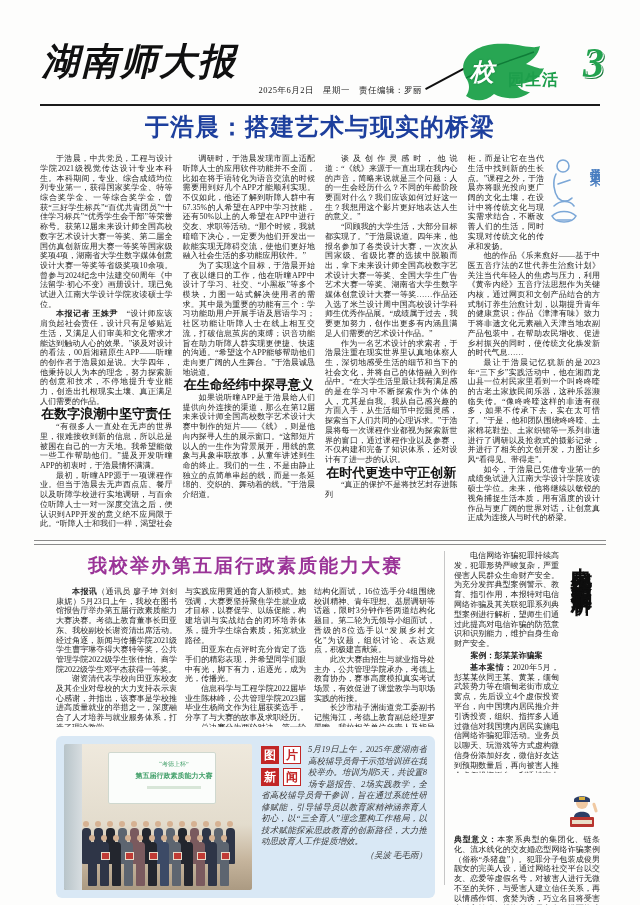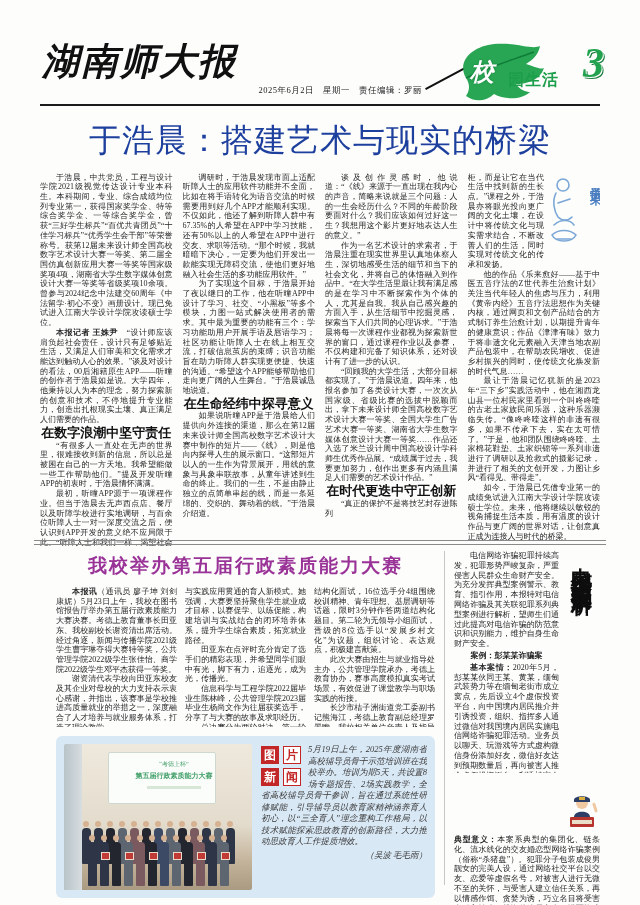--- a/index.html
+++ b/index.html
@@ -12,21 +12,21 @@
   .dateline{position:absolute;right:178px;bottom:7px;font-size:8.5px;color:#1a1a1a;letter-spacing:.5px;white-space:nowrap;}
   .badge{position:absolute;right:-6px;top:-10px;width:170px;height:66px;}
   .leaf-svg{position:absolute;left:0;top:0;}
   .badge-rest{position:absolute;left:72px;top:30px;font-size:16px;font-weight:bold;color:#1d9e4b;letter-spacing:1px;font-family:"Liberation Sans","DejaVu Sans",sans-serif;}
   .badge-first{position:absolute;left:34px;top:16px;font-size:24px;font-weight:bold;color:#ffffff;font-style:italic;text-shadow:0 0 2px #0f7c38;}
   .badge-page{position:absolute;right:2px;top:2px;font-size:42px;line-height:1;font-style:italic;font-weight:bold;color:#22a24f;text-shadow:1px 1px 0 #fff,2px 2px 0 #1d7c3e;}
   .badge-slash{position:absolute;left:-14px;top:34px;width:60px;height:2px;background:#111;transform:rotate(-28deg);}
 
   
   .feature{position:absolute;top:112px;left:40px;right:40px;}
-  .feature-headline{margin:8px;text-align:center;font-size:32px;font-weight:normal;color:#1d3f9d;letter-spacing:1px;line-height:1.3;}
+  .feature-headline{margin:0;text-align:center;font-size:24px;font-weight:bold;color:#1d3f9d;letter-spacing:1px;line-height:1.3;}
   .feature-cols{display:flex;gap:10px;margin-top:11px;height:374px;overflow:hidden;}
   .fcol{flex:1;font-size:8px;line-height:9.7px;text-align:justify;color:#262626;overflow:hidden;}
   .fcol p{margin:0;text-indent:2em;}
   .subhead{margin:3px 0;text-align:center;font-weight:bold;font-size:13px;font-family:Liberation Sans, sans-serif;color:#111;}
   .byline{font-weight:bold;}
   .seal{float:right;width:52px;height:86px;margin:0 0 3px 4px;position:relative;}
   .seal-text{position:absolute;right:0;top:4px;writing-mode:vertical-rl;font-size:12px;font-weight:bold;color:#4a7ec0;letter-spacing:2px;}
 
   
   .hdivider{position:absolute;top:540px;left:34px;right:34px;height:3px;border-top:1px solid #8a8a8a;border-bottom:1px solid #8a8a8a;}
@@ -113,22 +113,22 @@
         <p>最初，听曈APP源于一项课程作业。但当于浩晨去无声西点店、餐厅以及听障学校进行实地调研，与百余位听障人士一对一深度交流之后，便认识到APP开发的意义绝不应局限于此。“听障人士和我们一样，渴望社会的关心，渴望能与大家多一些交流与沟通，渴望提升自我价值以及社会认同感。我认为我应该、也能为他们做一些什么。”于浩晨坚定地说道。</p>
       </div>
       <div class="fcol">
         <p>调研时，于浩晨发现市面上适配听障人士的应用软件功能并不全面，比如在将手语转化为语音交流的时候需要用到好几个APP才能顺利实现。不仅如此，他还了解到听障人群中有67.35%的人希望在APP中学习技能，还有50%以上的人希望在APP中进行交友、求职等活动。“那个时候，我就暗暗下决心，一定要为他们开发出一款能实现无障碍交流，使他们更好地融入社会生活的多功能应用软件。”</p>
         <p>为了实现这个目标，于浩晨开始了夜以继日的工作，他在听曈APP中设计了学习、社交、“小黑板”等多个模块，力图一站式解决使用者的需求。其中最为重要的功能有三个：学习功能助用户开展手语及唇语学习；社区功能让听障人士在线上相互交流，打破信息茧房的束缚；识音功能旨在助力听障人群实现更便捷、快速的沟通。“希望这个APP能够帮助他们走向更广阔的人生舞台。”于浩晨诚恳地说道。</p>
         <div class="subhead">在生命经纬中探寻意义</div>
         <p>如果说听曈APP是于浩晨给人们提供向外连接的渠道，那么在第12届未来设计师全国高校数字艺术设计大赛中制作的短片——《线》，则是他向内探寻人生的展示窗口。“这部短片以人的一生作为背景展开，用线的意象与具象串联故事，从童年讲述到生命的终止。我们的一生，不是由静止独立的点简单串起的线，而是一条延绵的、交织的、舞动着的线。”于浩晨介绍道。</p>
       </div>
       <div class="fcol">
         <p>谈及创作灵感时，他说道：“《线》来源于一直出现在我内心的声音，简略来说就是三个问题：人的一生会经历什么？不同的年龄阶段要面对什么？我们应该如何过好这一生？我想用这个影片更好地表达人生的意义。”</p>
+        <p>“回顾我的大学生活，大部分目标都实现了。”于浩晨说道。四年来，他报名参加了各类设计大赛，一次次从国家级、省级比赛的选拔中脱颖而出，拿下未来设计师全国高校数字艺术设计大赛一等奖、全国大学生广告艺术大赛一等奖、湖南省大学生数字媒体创意设计大赛一等奖……作品还入选了米兰设计周中国高校设计学科师生优秀作品展。“成绩属于过去，我要更加努力，创作出更多有内涵且满足人们需要的艺术设计作品。”</p>
         <p>作为一名艺术设计的求索者，于浩晨注重在现实世界里认真地体察人生，深切地感受生活的细节和当下的社会文化，并将自己的体悟融入到作品中。“在大学生活里最让我有满足感的是在学习中不断探索作为个体的人，尤其是自我。我从自己感兴趣的方面入手，从生活细节中挖掘灵感，探索当下人们共同的心理诉求。”于浩晨将每一次课程作业都视为探索新世界的窗口，通过课程作业以及参赛，不仅构建和完备了知识体系，还对设计有了进一步的认识。</p>
-        <p>“回顾我的大学生活，大部分目标都实现了。”于浩晨说道。四年来，他报名参加了各类设计大赛，一次次从国家级、省级比赛的选拔中脱颖而出，拿下未来设计师全国高校数字艺术设计大赛一等奖、全国大学生广告艺术大赛一等奖、湖南省大学生数字媒体创意设计大赛一等奖……作品还入选了米兰设计周中国高校设计学科师生优秀作品展。“成绩属于过去，我要更加努力，创作出更多有内涵且满足人们需要的艺术设计作品。”</p>
         <div class="subhead">在时代更迭中守正创新</div>
         <p>“真正的保护不是将技艺封存进陈列</p>
       </div>
       <div class="fcol">
         <div class="seal">
           <svg width="30" height="78" viewBox="0 0 30 78">
             <g stroke="#7ba7d7" stroke-width="1.6" fill="none" stroke-linecap="round">
               <circle cx="15" cy="12" r="6"></circle>
               <path d="M8 20 C4 28 6 38 10 44 C14 48 20 48 24 44"></path>
               <path d="M10 30 L22 26"></path>

